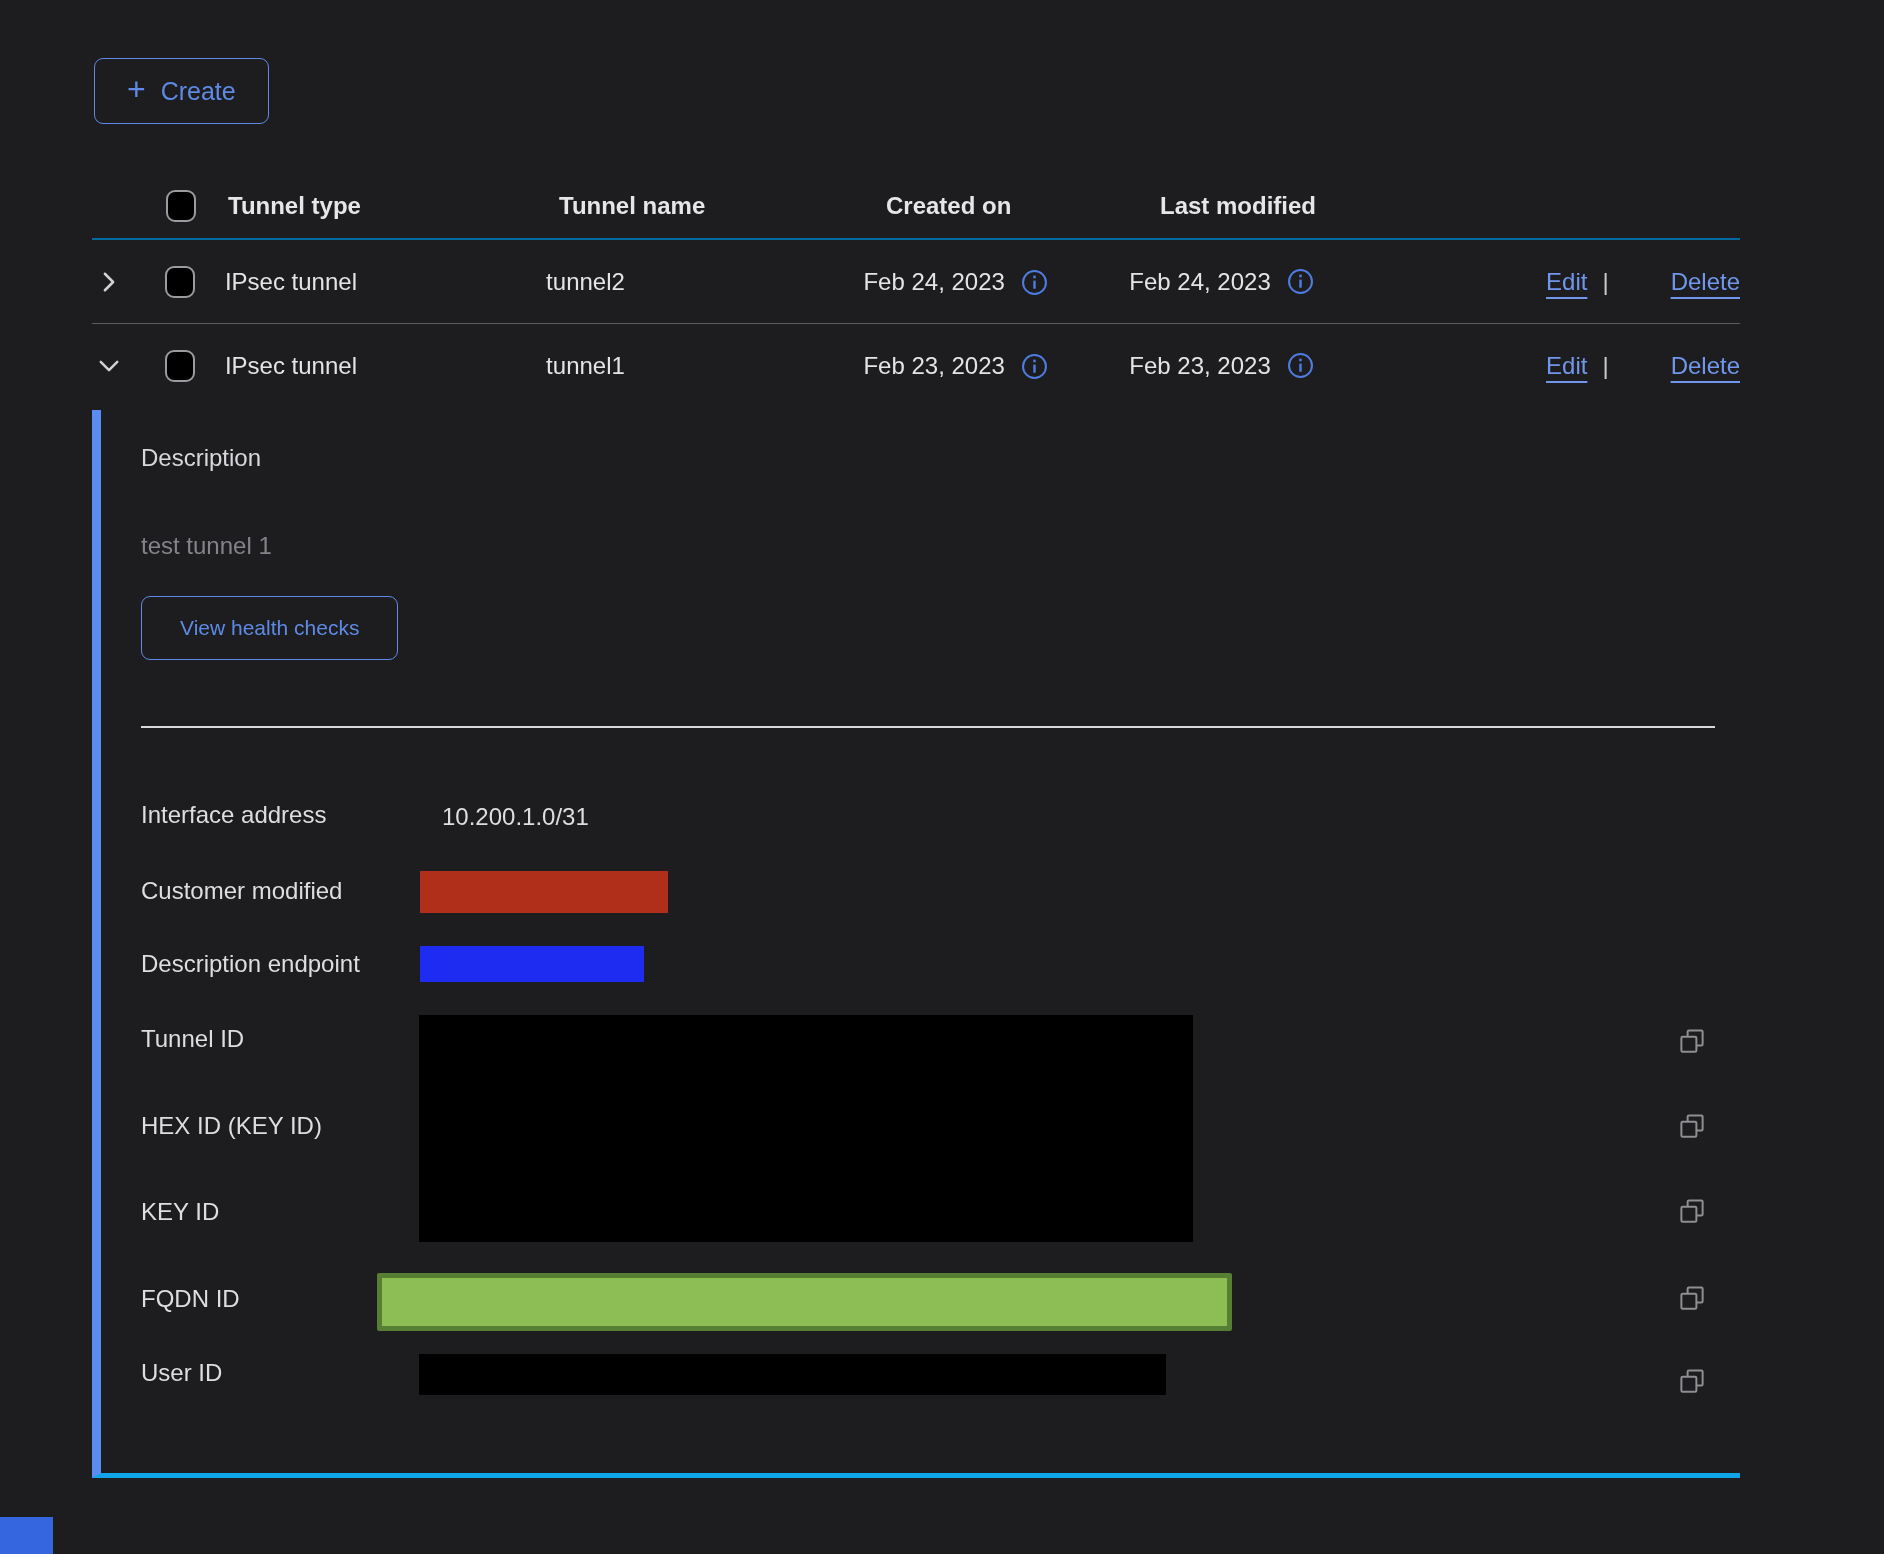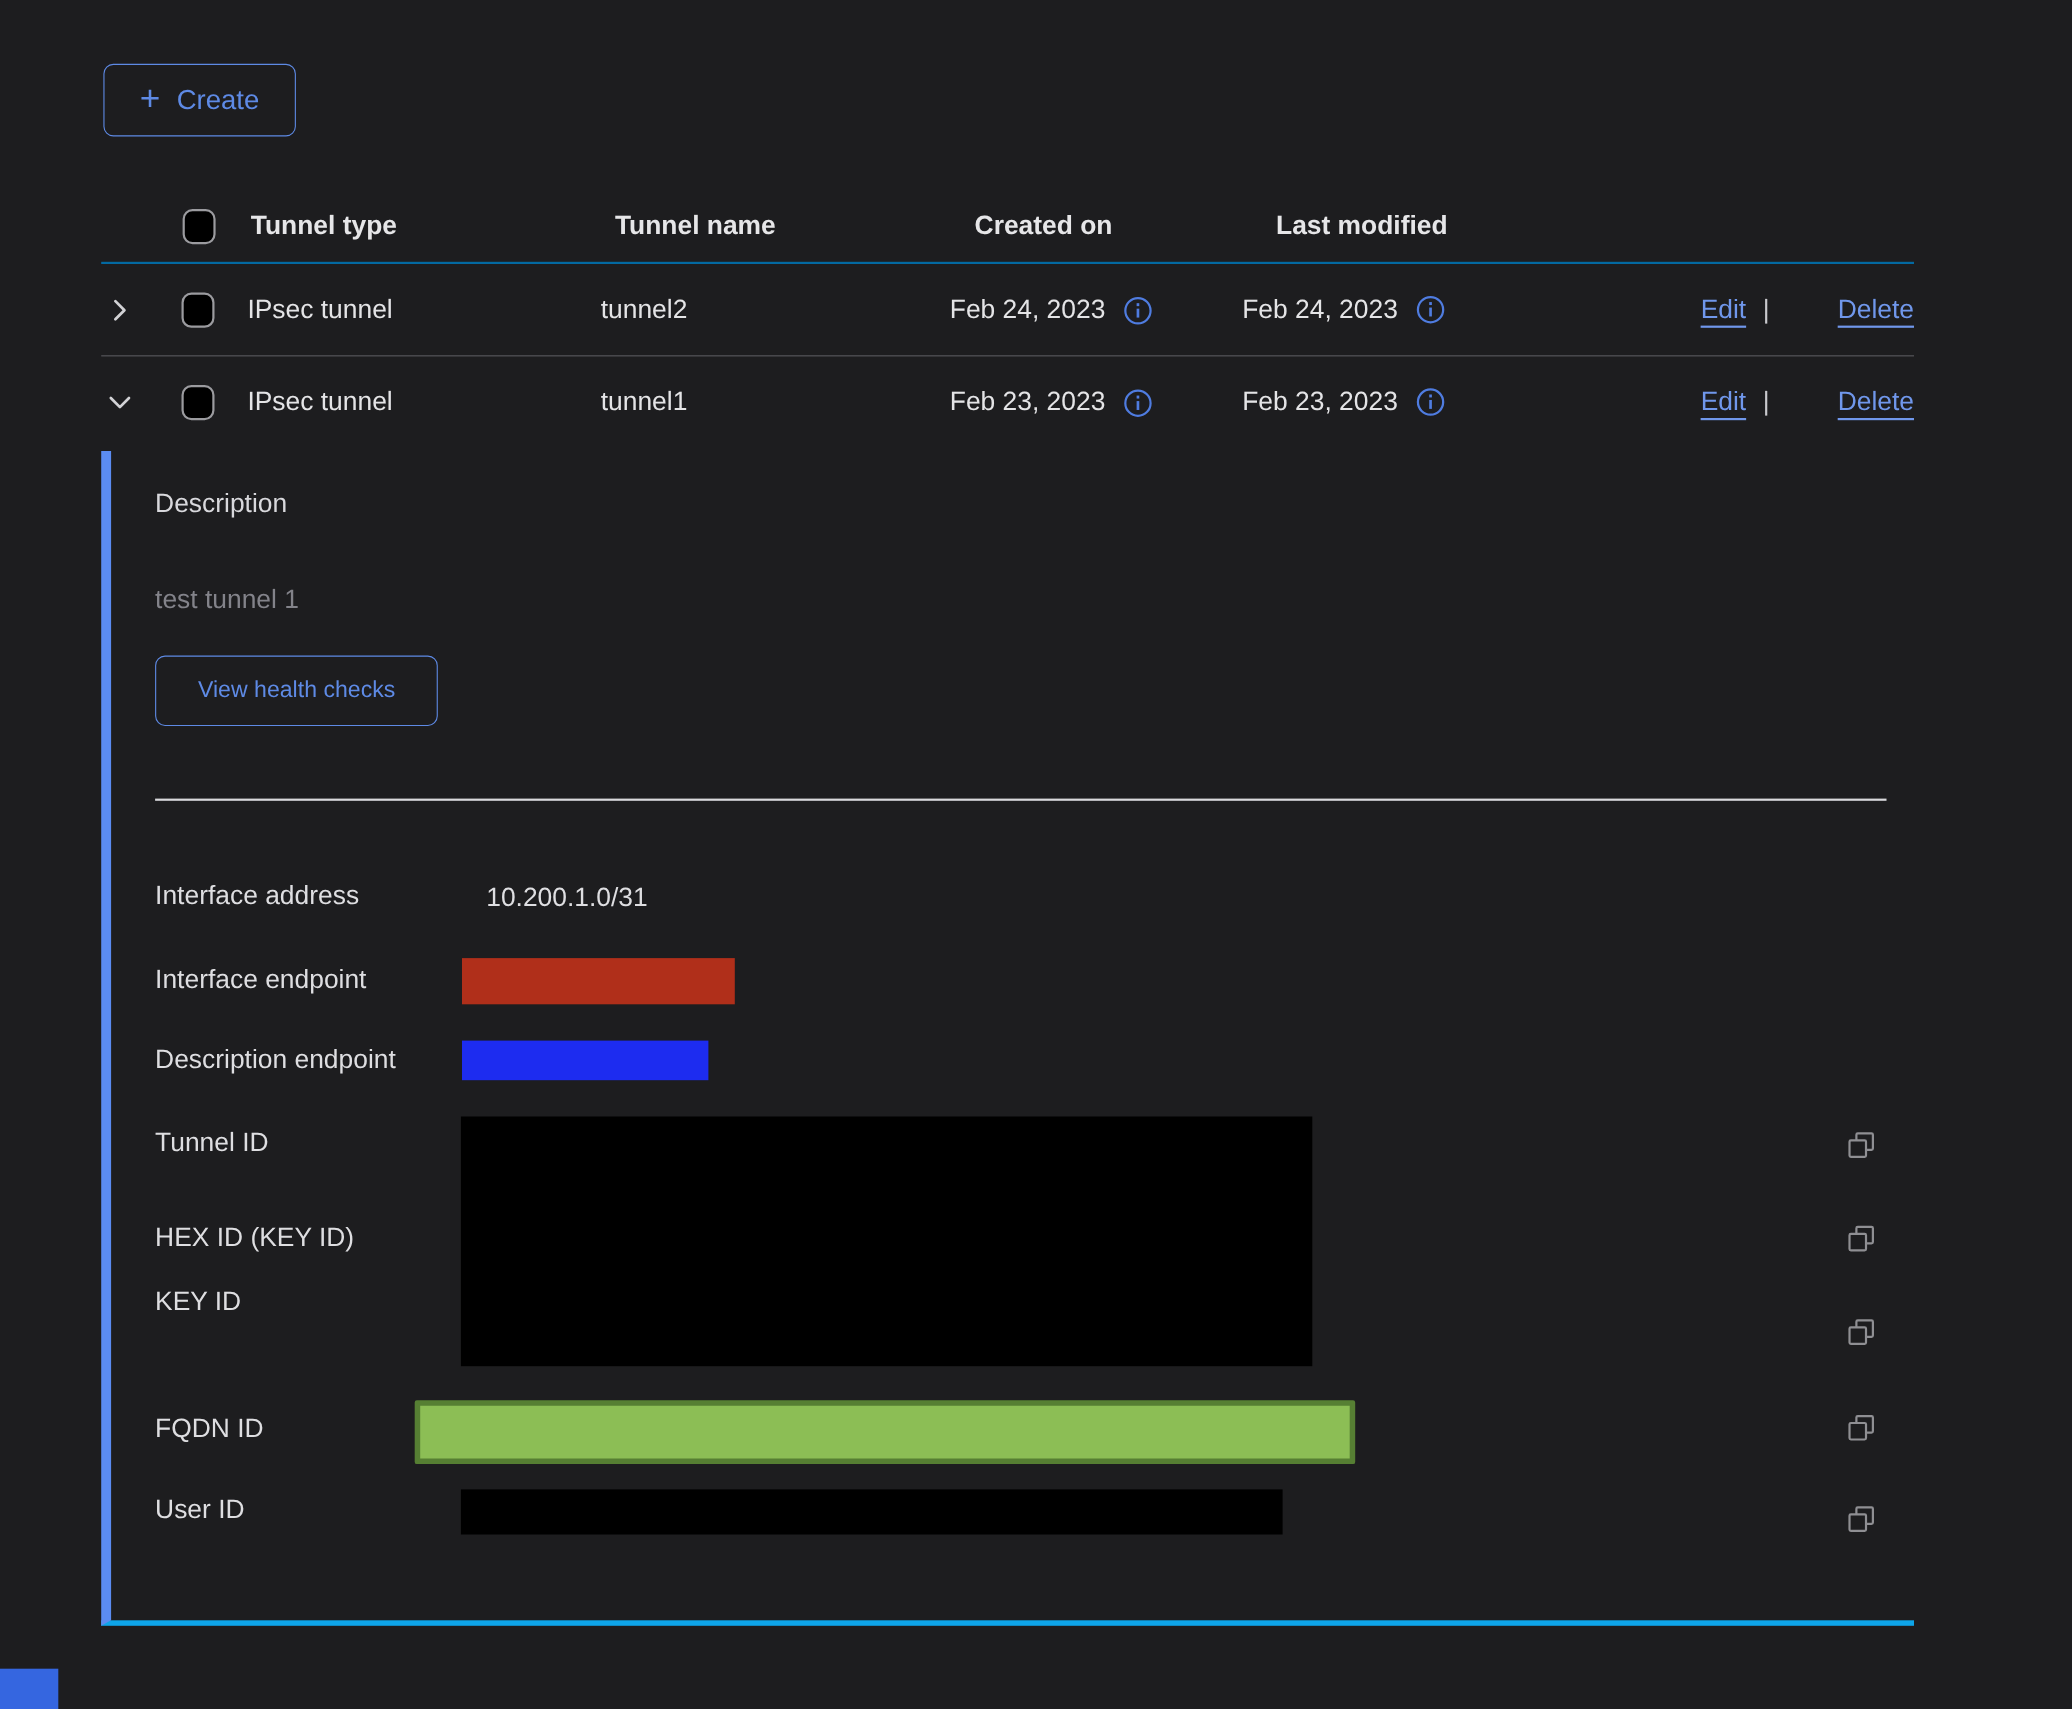--- a/index.html
+++ b/index.html
@@ -54,21 +54,21 @@
     color:#5e8ae5; font-size:21px; font-family:inherit; cursor:pointer;
   }
   .h-divider { position:absolute; left:40px; top:316px; width:1574px; height:2px; background:#d9d9dc; }
 
   .f-label { position:absolute; left:40px; color:#dedee1; white-space:nowrap; }
   .lbl-interface { top:391px; }
   .lbl-customer  { top:467px; }
   .lbl-cloudflare{ top:540px; }
   .lbl-tunnel    { top:615px; }
   .lbl-hex       { top:702px; }
-  .lbl-key       { top:760px; }
+  .lbl-key       { top:788px; }
   .lbl-fqdn      { top:875px; }
   .lbl-user      { top:949px; }
 
   .f-value { position:absolute; left:341px; top:393px; color:#dedee1; }
 
   .redact { position:absolute; }
   .redact-red   { left:319px; top:461px; width:248px; height:42px; background:#b02f1a; }
   .redact-blue  { left:319px; top:536px; width:224px; height:36px; background:#1d2cf0; }
   .redact-black-big { left:318px; top:605px; width:774px; height:227px; background:#000; }
   .redact-green {
@@ -198,21 +198,21 @@
   <div class="desc-label">Description</div>
   <div class="desc-value">test tunnel 1</div>
 
   <button class="health-btn">View health checks</button>
 
   <div class="h-divider"></div>
 
   <div class="f-label lbl-interface">Interface address</div>
   <div class="f-value">10.200.1.0/31</div>
 
-  <div class="f-label lbl-customer">Interface endpoint</div>
+  <div class="f-label lbl-customer">Customer modified</div>
   <div class="redact redact-red"></div>
 
   <div class="f-label lbl-cloudflare">Description endpoint</div>
   <div class="redact redact-blue"></div>
 
   <div class="f-label lbl-tunnel">Tunnel ID</div>
   <div class="f-label lbl-hex">HEX ID (KEY ID)</div>
   <div class="f-label lbl-key">KEY ID</div>
   <div class="redact redact-black-big"></div>
 

